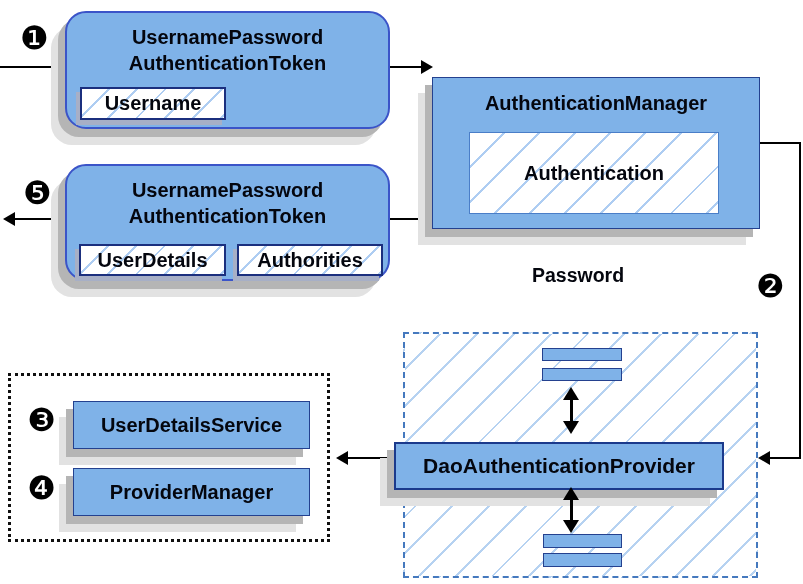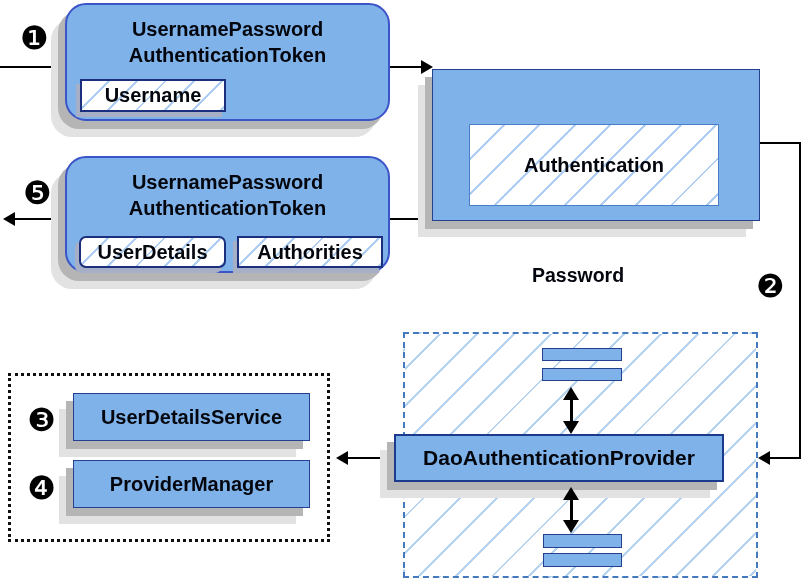--- a/index.html
+++ b/index.html
@@ -4,21 +4,21 @@
 <title>Authentication Flow Diagram</title>
 <style>
   html,body{margin:0;padding:0;background:#ffffff;}
   .canvas{
     position:relative;width:803px;height:584px;background:#ffffff;overflow:hidden;
     font-family:"Liberation Sans",sans-serif;color:#04060e;
   }
   .node{position:absolute;box-sizing:border-box;background:#7fb2e8;text-align:center;font-weight:bold;}
   .rounded{border:2px solid #3b54c8;border-radius:21px;}
   .rect{border:2px solid #24418f;}
-  .shadow2{box-shadow:-7px 8px 0 0 #b5b5b5,-14px 16px 0 0 #e2e2e2;}
+  .shadow2{box-shadow:-7px 8px 0 0 #b5b5b5,-14px 16px 0 0 #e2e2e2;margin-top:8px;}
   .token-title{padding-top:11px;font-size:20px;line-height:26px;font-weight:bold;}
   .field{
     position:absolute;box-sizing:border-box;border:2px solid #1b2f7e;
     background-color:#ffffff;
     background-image:repeating-linear-gradient(135deg,rgba(255,255,255,0) 0 18px,#aecdf2 18px 20px);
     font-size:20px;font-weight:bold;text-align:center;line-height:28px;
     box-shadow:-4px 5px 0 0 #a7afc6;
   }
   .hatch-big{
     background-color:#ffffff;
@@ -77,29 +77,30 @@
 
   <div class="node rounded shadow2" style="left:65px;top:3px;width:325px;height:118px;">
     <div class="token-title">
       <div>UsernamePassword</div>
       <div>AuthenticationToken</div>
     </div>
     <div class="field" style="left:13px;top:74px;width:146px;height:33px;">Username</div>
   </div>
 
   <div class="node rect shadow2" style="left:432px;top:69px;width:328px;height:152px;border-width:1.5px;">
+    <div style="margin-top:14px;font-size:20px;">AuthenticationManager</div>
     <div class="pm-box center-v" style="left:36px;top:54px;width:250px;height:82px;">Authentication</div>
   </div>
 
   <div class="node rounded shadow2" style="left:65px;top:156px;width:325px;height:117px;">
     <div class="token-title">
       <div>UsernamePassword</div>
       <div>AuthenticationToken</div>
     </div>
-    <div class="field" style="left:12px;top:78px;width:147px;height:32px;border-radius:7px;">UserDetails</div>
+    <div class="field" style="left:12px;top:78px;width:147px;height:32px;">UserDetails</div>
     <div class="field" style="left:170px;top:78px;width:146px;height:32px;">Authorities</div>
   </div>
 
   <div class="group-heading" style="left:428px;top:263px;width:300px;">
     <div>Password</div>
   </div>
 
   <div class="dashed-group hatch-big" style="left:403px;top:332px;width:355px;height:246px;"></div>
 
   <div class="bar" style="left:542px;top:348px;width:80px;height:13px;"></div>

